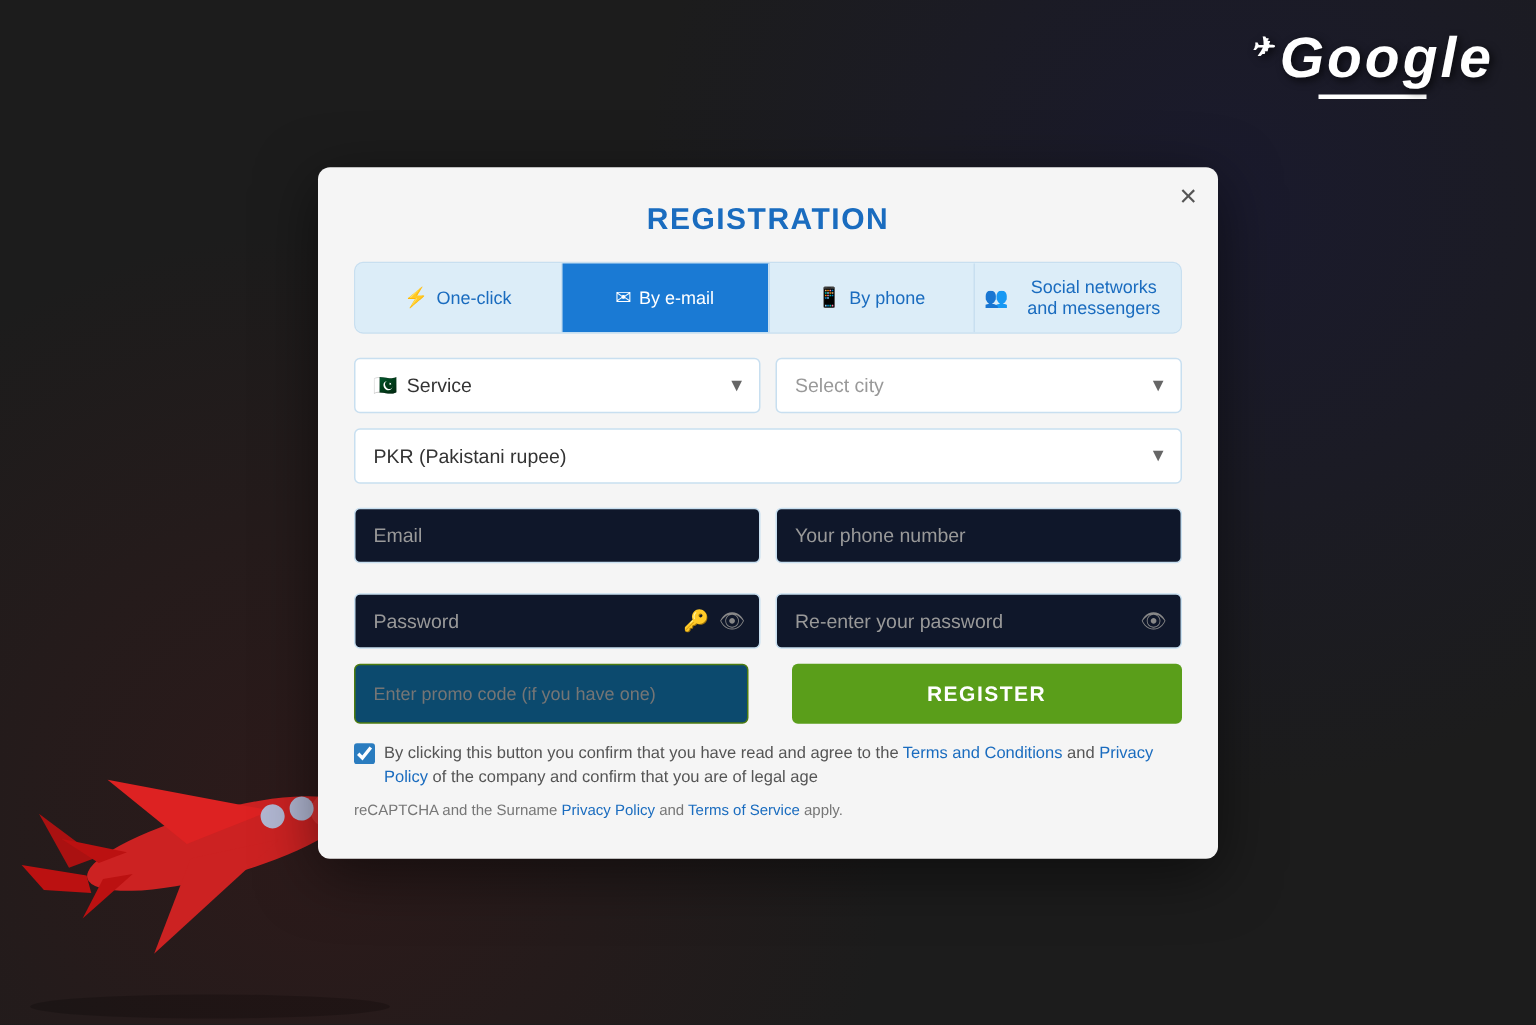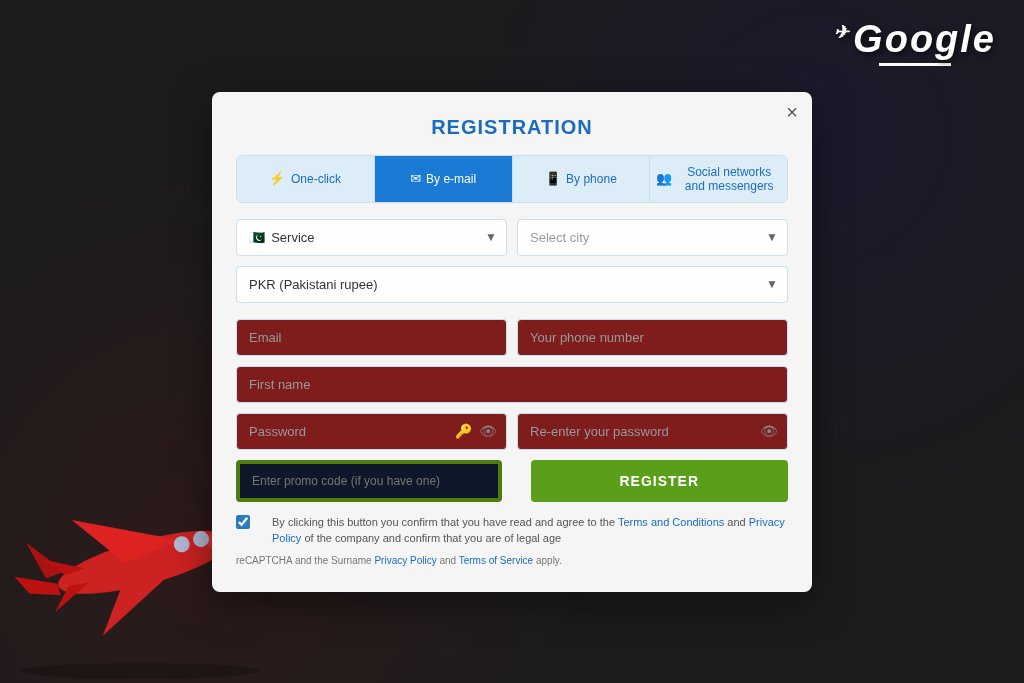--- a/index.html
+++ b/index.html
@@ -136,21 +136,21 @@
       align-items: center;
       justify-content: space-between;
       cursor: pointer;
     }
 
     .input-field {
       flex: 1;
       padding: 10px 12px;
       border: 1px solid #c8dff0;
       border-radius: 4px;
-      background: #7f1d1d;
+      background: #0f172a;
       font-size: 13px;
       color: #999;
       outline: none;
       width: 100%;
     }
     .input-field::placeholder { color: #999; }
     .input-wrapper {
       flex: 1;
       position: relative;
     }
@@ -189,39 +189,39 @@
     
     .promo-row {
       display: flex;
       gap: 10px;
       margin-bottom: 12px;
       align-items: stretch;
     }
     .promo-input {
       flex: 1;
       padding: 10px 12px;
-      border: 4px solid #4d7c0f;
+      border: 1px solid #4d7c0f;
       border-radius: 4px;
-      background: #0f172a;
+      background: #0c4a6e;
       font-size: 12px;
       color: #999;
       outline: none;
     }
 
     
     .terms-section {
       font-size: 11px;
       color: #555;
       line-height: 1.5;
     }
     .terms-section a { color: #1a6cbf; text-decoration: none; }
     .terms-row {
       display: flex;
       align-items: flex-start;
-      gap: 22px;
+      gap: 6px;
       margin-bottom: 6px;
     }
     .terms-checkbox {
       width: 14px;
       height: 14px;
       accent-color: #2a7cbf;
       margin-top: 1px;
       flex-shrink: 0;
     }
 
@@ -322,21 +322,20 @@
       </div>
     </div>
   </div>
 
   <div class="form-row">
     <input class="input-field" type="email" placeholder="Email" style="">
     <input class="input-field" type="tel" placeholder="Your phone number" style="">
   </div>
 
   <div class="form-row">
-    <input class="input-field" type="text" placeholder="First name" style="">
   </div>
 
   <div class="form-row" style="margin-bottom:10px;">
     <div class="input-wrapper">
       <input class="input-field" type="password" style="padding-right: 44px;" placeholder="Password">
       <div class="input-icons">
         <span style="cursor:pointer;">🔑</span>
         <span style="cursor:pointer;">👁</span>
       </div>
     </div>

